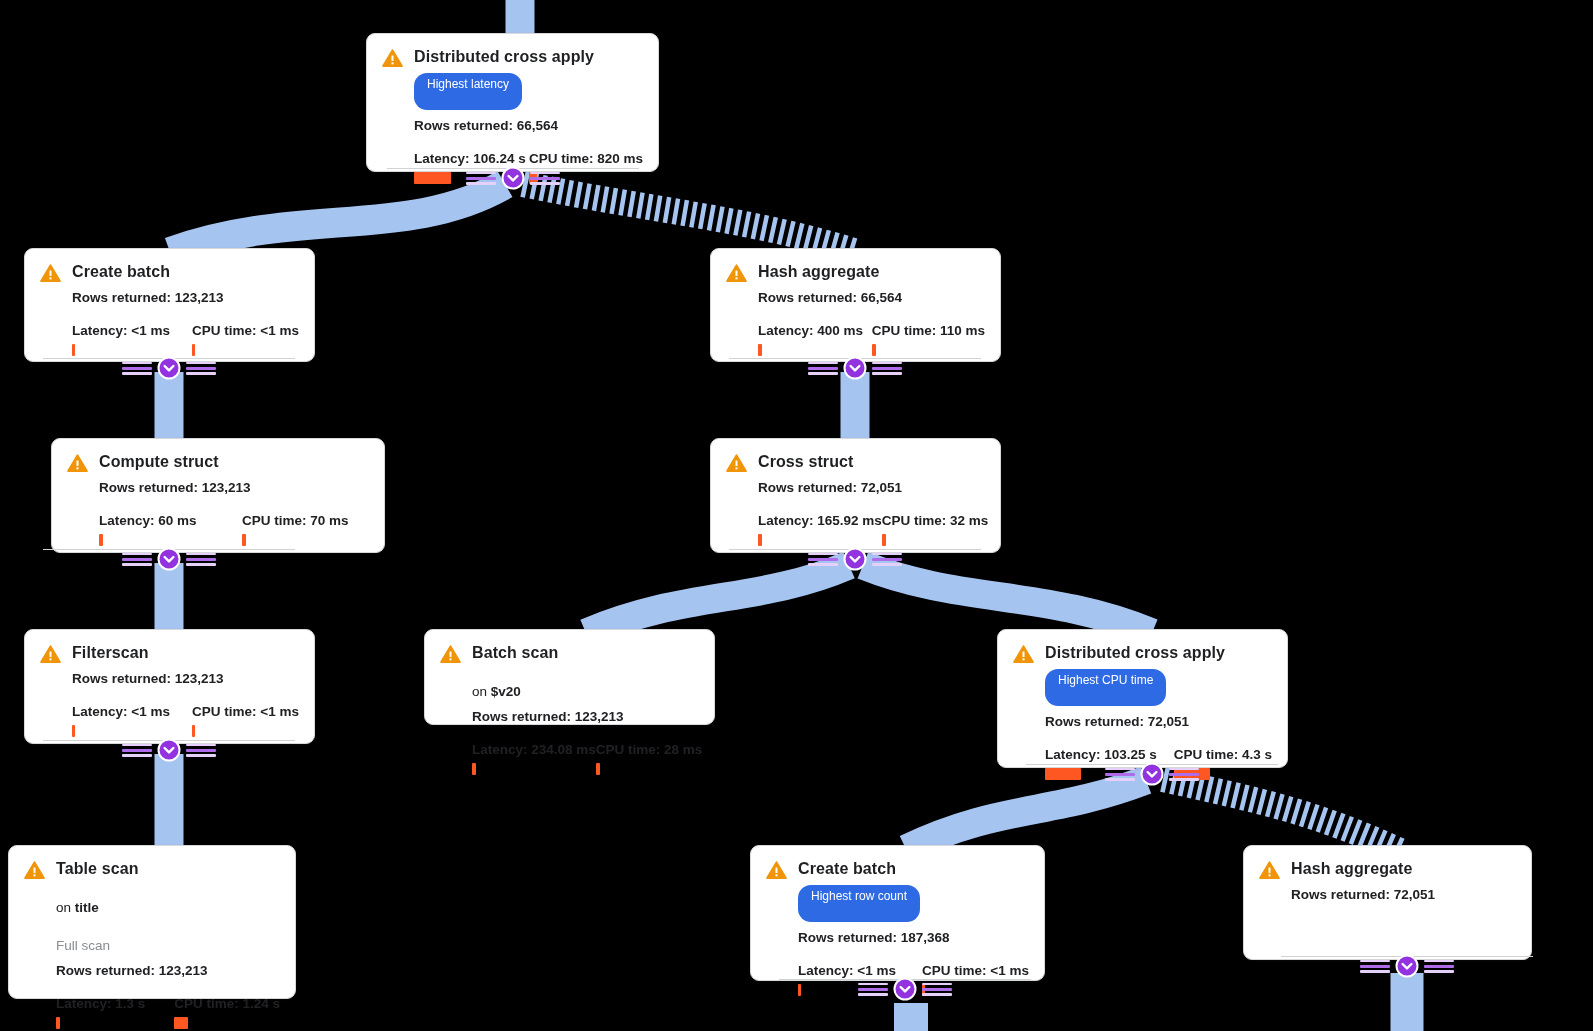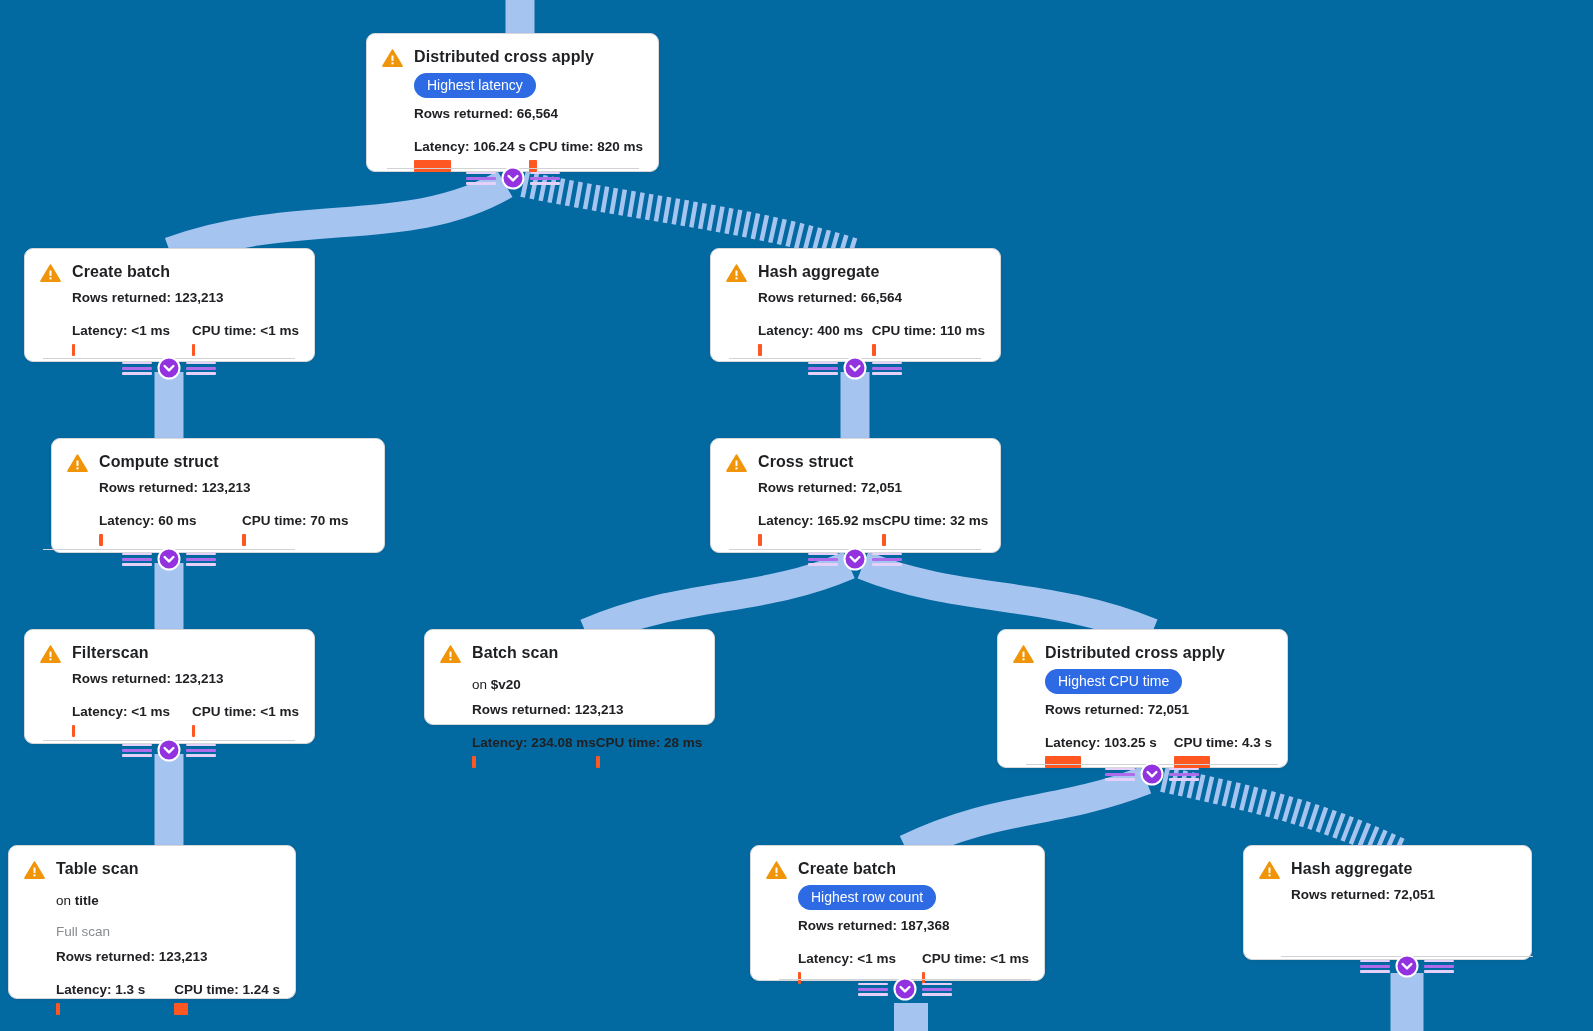--- a/index.html
+++ b/index.html
@@ -1,31 +1,31 @@
 <!DOCTYPE html>
 <html><head>
 <meta charset="utf-8">
 <style>
   html,body{margin:0;padding:0;}
   body{background:#f3f4f8;font-family:"Liberation Sans",sans-serif;}
-  .canvas{position:relative;width:1593px;height:1031px;overflow:hidden;background:#0369a1;}
+  .canvas{position:relative;width:1593px;height:1031px;overflow:hidden;background:#000000;}
   svg.edges{position:absolute;left:0;top:0;z-index:1;}
   svg.edges path{fill:none;stroke-linecap:butt;}
 
   .node{position:absolute;background:#ffffff;border:1px solid #d6d8dc;border-radius:9px;
         box-shadow:0 1px 3px rgba(60,64,67,.10);z-index:2;box-sizing:border-box;
         padding:13px 15px 10px;cursor:pointer;}
   .node-head{display:flex;gap:11px;align-items:flex-start;}
   .warn{flex:0 0 auto;margin-top:1px;}
   .node-body{min-width:0;}
   .title{font-size:16px;font-weight:700;color:#1f2023;line-height:1.25;letter-spacing:.1px;}
   .badge-row{margin:6px 0 2px;}
-  .badge{display:inline-block;background:#2d6ae3;color:#ffffff;font-size:14px;line-height:1;
-         padding:5px 13px 6px;border-radius:13px;}
-  .sub{font-size:13.5px;color:#202124;margin-top:14px;line-height:1.25;}
+  .badge{display:inline-block;background:#2d6ae3;color:#ffffff;font-size:12px;line-height:1;
+         padding:5px 13px 20px;border-radius:13px;}
+  .sub{font-size:13.5px;color:#202124;margin-top:21px;line-height:1.25;}
   .sub .on-value{font-weight:700;}
   .sub.gray{color:#878c91;}
   .rows{font-size:13.5px;font-weight:700;color:#202124;margin-top:8px;line-height:1.25;}
   .metrics{display:flex;margin-top:16px;}
   .metric{width:143px;}
   .metric:last-child{width:auto;}
   .mlabel{font-size:13.5px;font-weight:700;color:#202124;white-space:nowrap;line-height:1.2;}
   .mbar{height:12px;background:#ff5722;margin-top:5px;border-radius:1px;}
 
   .connector{position:absolute;z-index:3;display:flex;align-items:center;justify-content:center;

